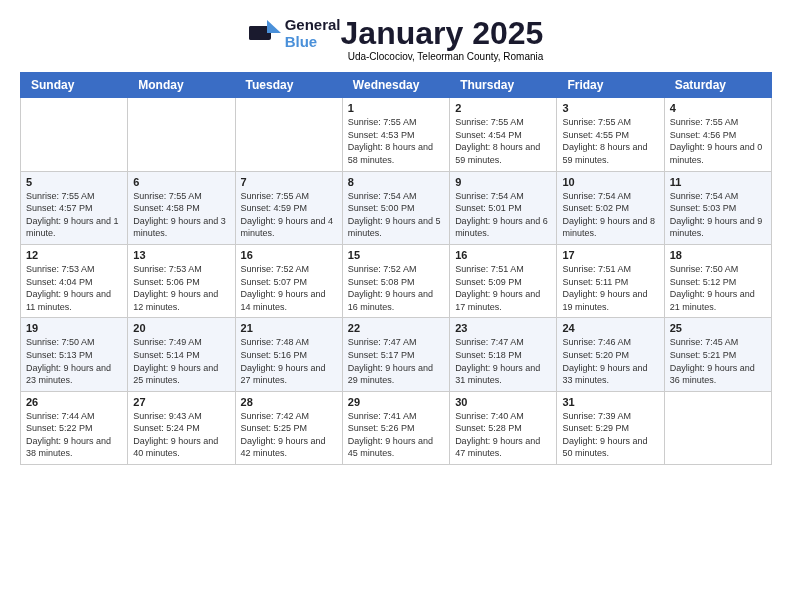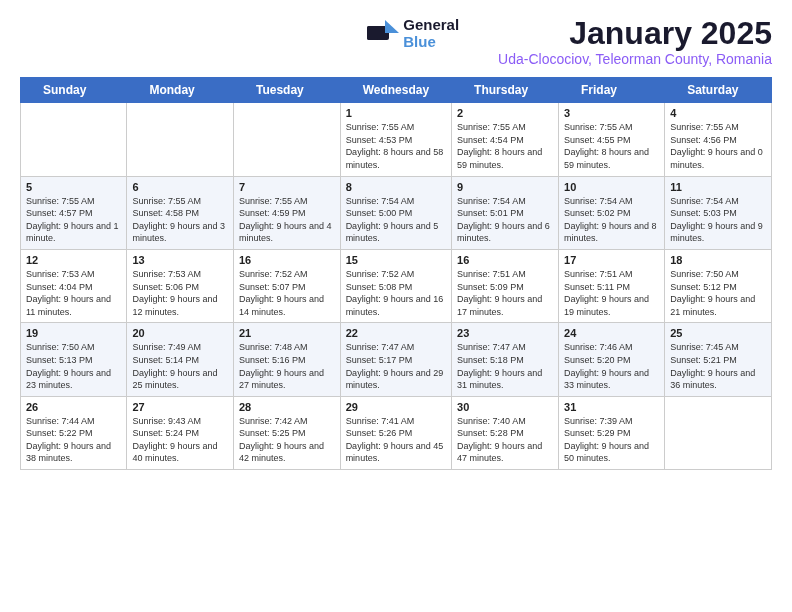--- a/index.html
+++ b/index.html
@@ -9,48 +9,47 @@
       width: 792px;
       min-height: 612px;
     }
     .page {
       width: 792px;
       padding: 16px 20px 16px 20px;
     }
     .header {
       display: flex;
       align-items: flex-start;
-      justify-content: flex-end;
+      justify-content: center;
       margin-bottom: 10px;
-      gap: 39px;
     }
     .title-block {
       text-align: right;
     }
     .month-title {
       font-size: 32px;
       font-weight: bold;
       color: #1a1a2e;
       line-height: 1.1;
     }
     .location {
-      font-size: 14px;
-      color: #8b5cf6;
+      font-size: 10px;
+      color: #000000;
     }
     .calendar {
       width: 100%;
       border-collapse: collapse;
       border: 1px solid #ccc;
     }
     .calendar th {
       background: #3a6dc5;
       color: #fff;
       font-size: 12px;
       font-weight: bold;
-      padding: 5px 22px;
+      padding: 5px 10px;
       text-align: left;
       border: 1px solid #3a6dc5;
     }
     .calendar td {
       vertical-align: top;
       border: 1px solid #ccc;
       padding: 4px 5px;
       width: calc(100% / 7);
       min-height: 80px;
       font-size: 9.5px;

